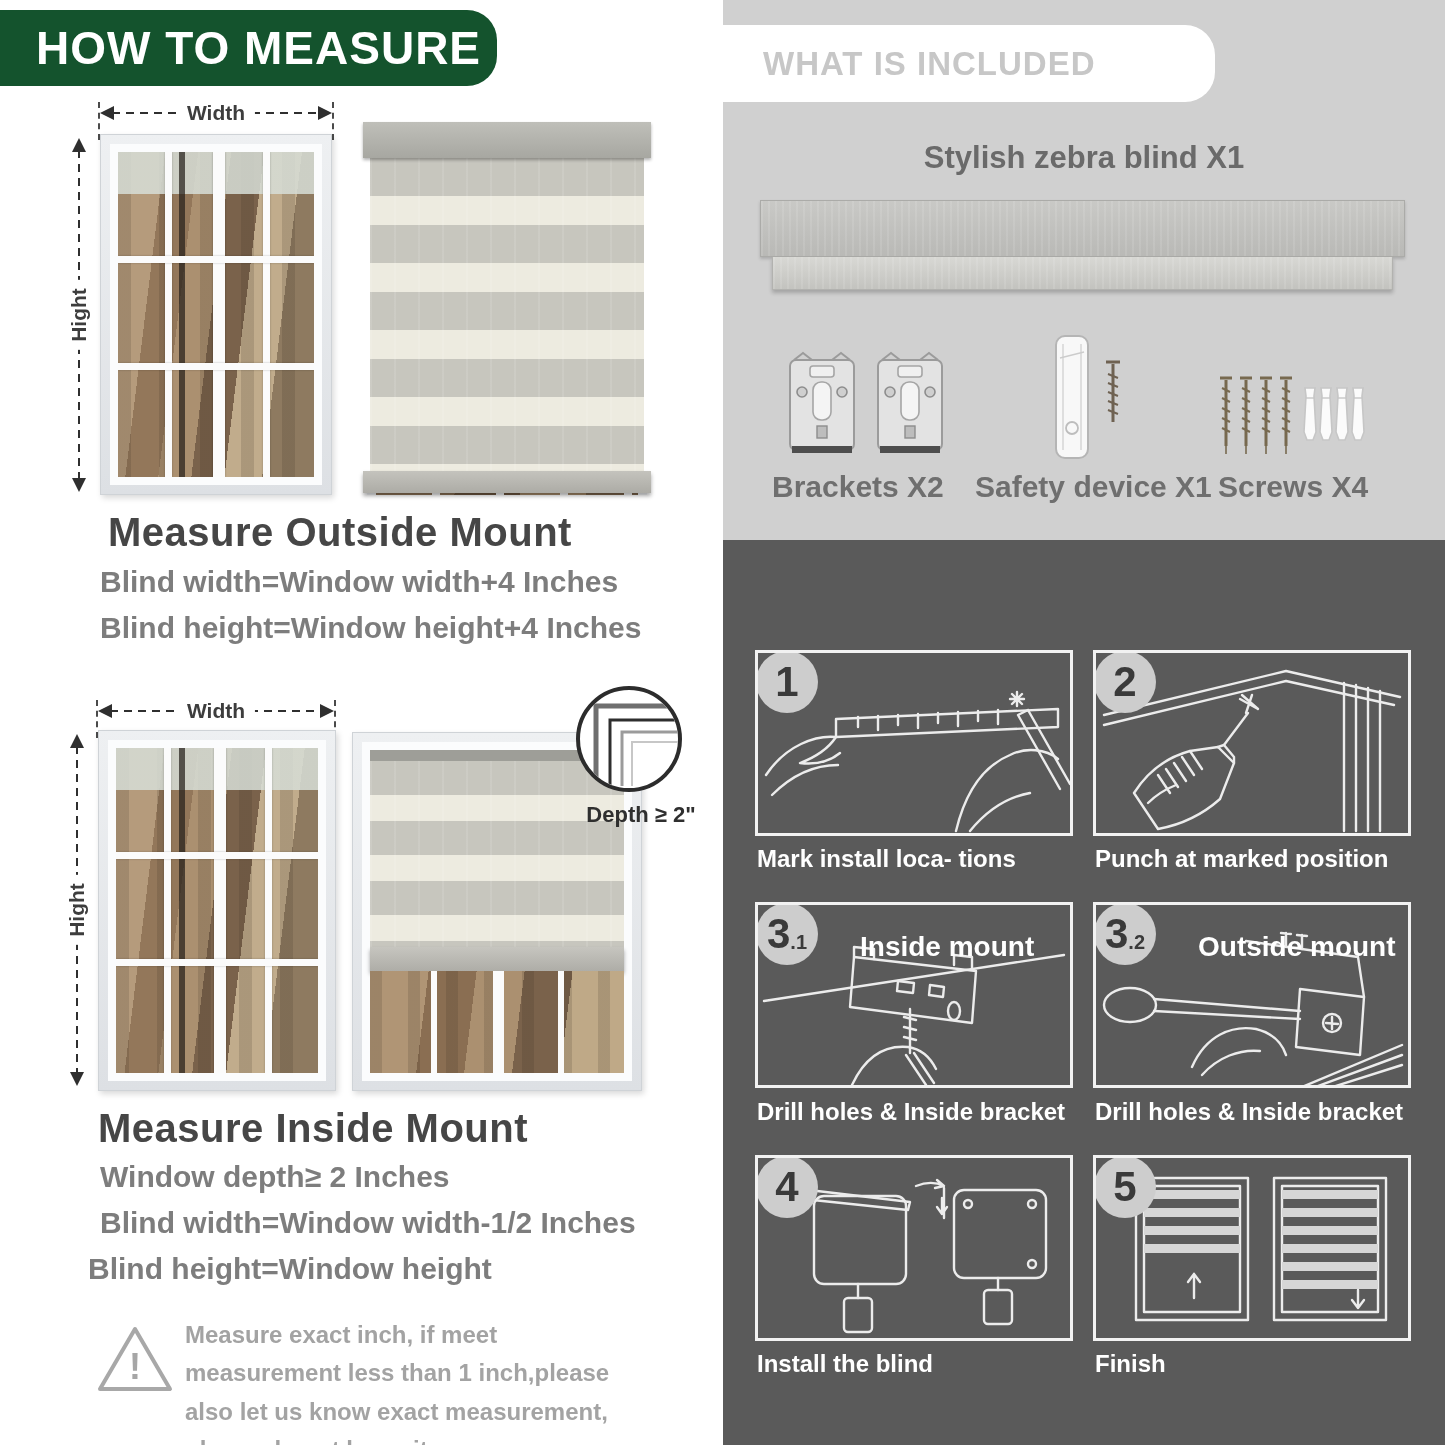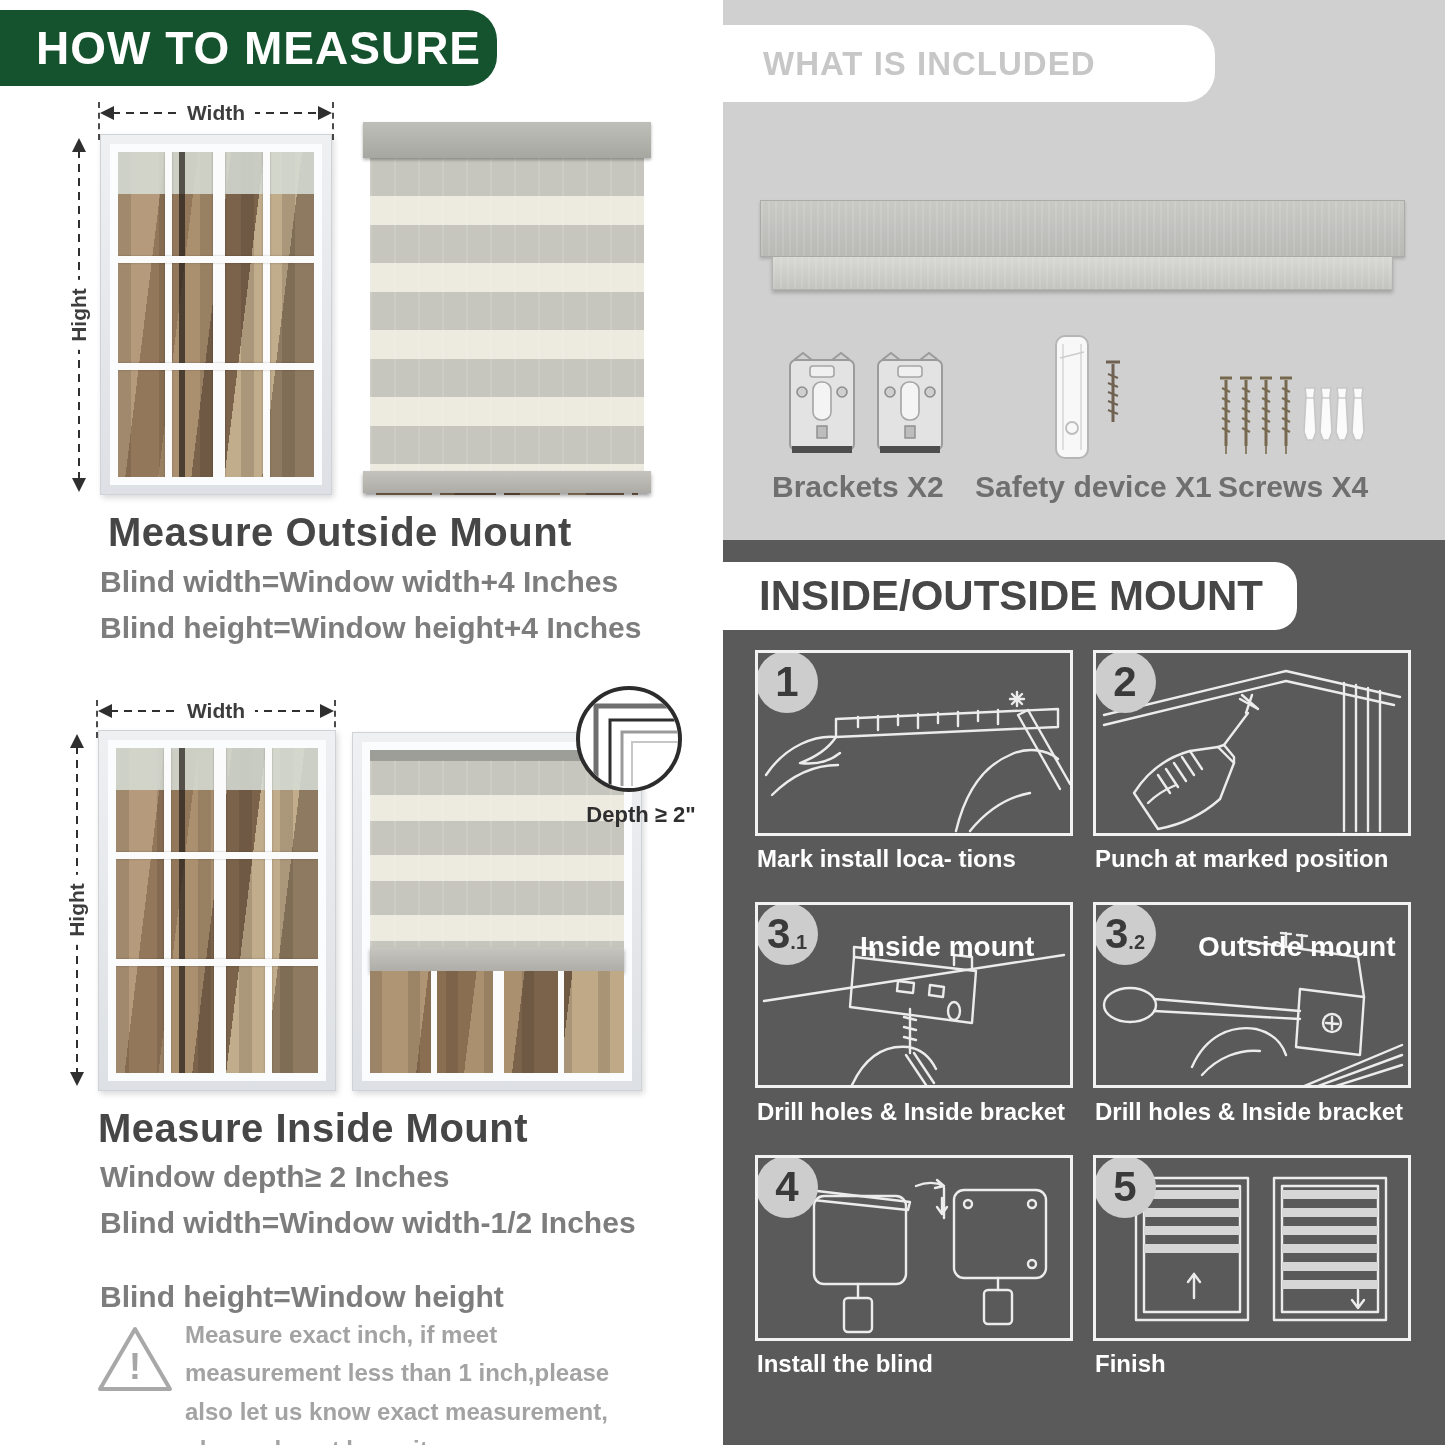--- a/index.html
+++ b/index.html
@@ -217,34 +217,35 @@
       <path d="M30,96 L30,30 L104,30" stroke="#2e2e2e" stroke-width="3" fill="none"></path>
       <path d="M42,96 L42,42 L104,42" stroke="#9b9b9b" stroke-width="3" fill="none"></path>
       <path d="M52,96 L52,52 L104,52" stroke="#c7c7c7" stroke-width="2" fill="none"></path>
     </svg>
   </div>
   <div class="depth-label">Depth ≥ 2"</div>
 
   <div class="title" style="left:98px; top:1106px;">Measure Inside Mount</div>
   <div class="formula" style="left:100px; top:1160px;">Window depth≥ 2 Inches</div>
   <div class="formula" style="left:100px; top:1206px;">Blind width=Window width-1/2 Inches</div>
-  <div class="formula" style="left:100px; top:1252px;margin-top:28px;">Blind height=Window height</div>
+  <div class="formula" style="left:88px; top:1252px;">Blind height=Window height</div>
 
   <div class="warning-tri">
     <svg width="80" height="74">
       <path d="M40,7 L75,67 L5,67 Z" stroke="#a8a8a8" stroke-width="4" fill="none" stroke-linejoin="round"></path>
     </svg>
     <span class="warning-bang">!</span>
   </div>
   <div class="warning-text">Measure exact inch, if meet measurement less than 1 inch,please also let us know exact measurement, please do not leave it</div>
 
   <div class="panel-top"></div>
   <div class="band band-included">
     <span>WHAT IS INCLUDED</span>
   </div>
+  <div class="blind-label">Stylish zebra blind X1</div>
   <div class="headrail-main"></div>
   <div class="headrail-under"></div>
 
   <div class="part" style="left:786px; top:346px;">
     <svg width="162" height="118">
       <defs>
         <g id="bracket">
           <rect x="4" y="10" width="64" height="90" rx="6" fill="#e3e3e3" stroke="#9b9b9b" stroke-width="2"></rect>
           <path d="M8,10 l9,-7 l9,7 M46,10 l9,-7 l9,7" stroke="#9b9b9b" stroke-width="2" fill="none"></path>
           <rect x="24" y="16" width="24" height="11" rx="3" fill="#f0f0f0" stroke="#a5a5a5" stroke-width="1.6"></rect>
@@ -295,23 +296,20 @@
       <use href="#anchor" x="126" y="16"></use>
       <use href="#anchor" x="142" y="16"></use>
     </svg>
   </div>
 
   <div class="part-label" style="left:772px; width:190px;">Brackets X2</div>
   <div class="part-label" style="left:975px; width:240px;">Safety device X1</div>
   <div class="part-label" style="left:1218px; width:150px;">Screws X4</div>
 
   <div class="panel-bottom"></div>
-  <div class="band band-mount">
-    <span>INSIDE/OUTSIDE MOUNT</span>
-  </div>
 
   <div class="step-frame" style="left:755px; top:650px;">
     <svg class="step-art" width="312" height="180" viewBox="0 0 312 180">
       <path d="M78,66 L300,56 M78,66 L78,84 L300,74 L300,56"></path>
       <path d="M100,64 l0,10 M120,63 l0,14 M140,62 l0,10 M160,61 l0,14 M180,60 l0,10 M200,59 l0,14 M220,58 l0,10 M240,57 l0,14"></path>
       <path d="M252,46 l14,0 M259,39 l0,14 M254,41 l10,10 M264,41 l-10,10"></path>
       <path d="M260,62 L302,136 M270,57 L312,131 M260,62 L270,57"></path>
       <path d="M8,122 C28,92 58,82 78,84 C70,96 58,104 42,110 C58,112 72,108 82,100"></path>
       <path d="M14,142 C34,122 56,112 80,112"></path>
       <path d="M198,178 C208,136 228,112 252,102 C268,94 288,96 300,106"></path>

